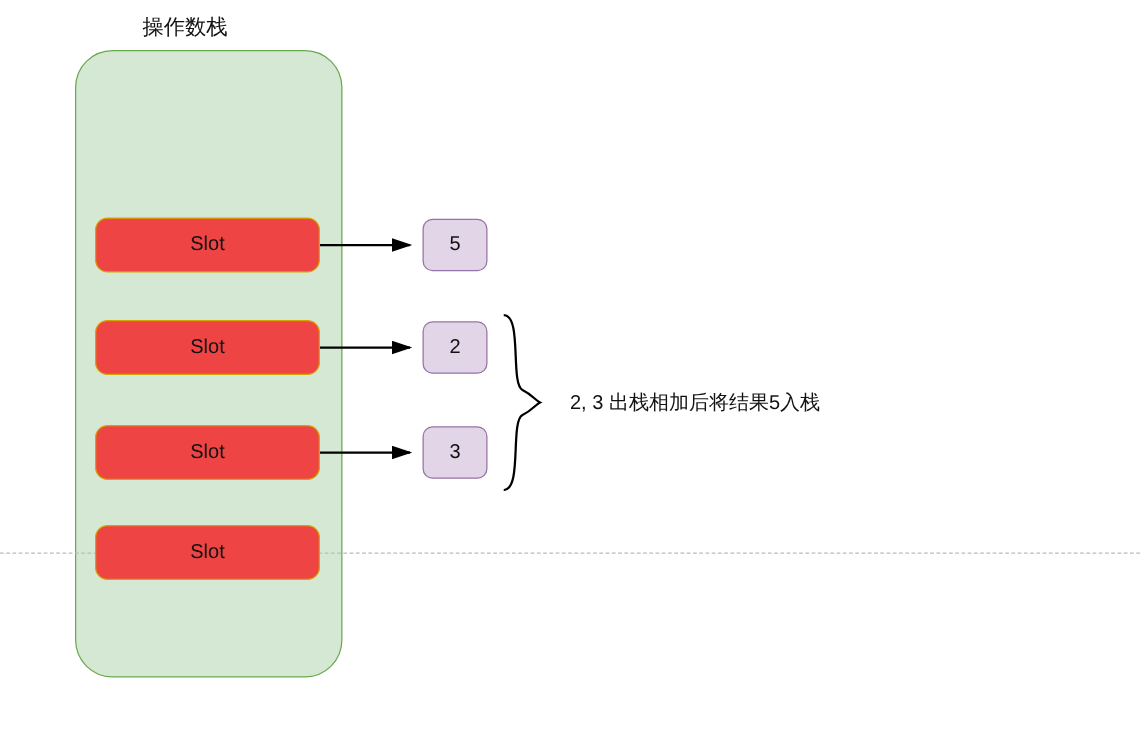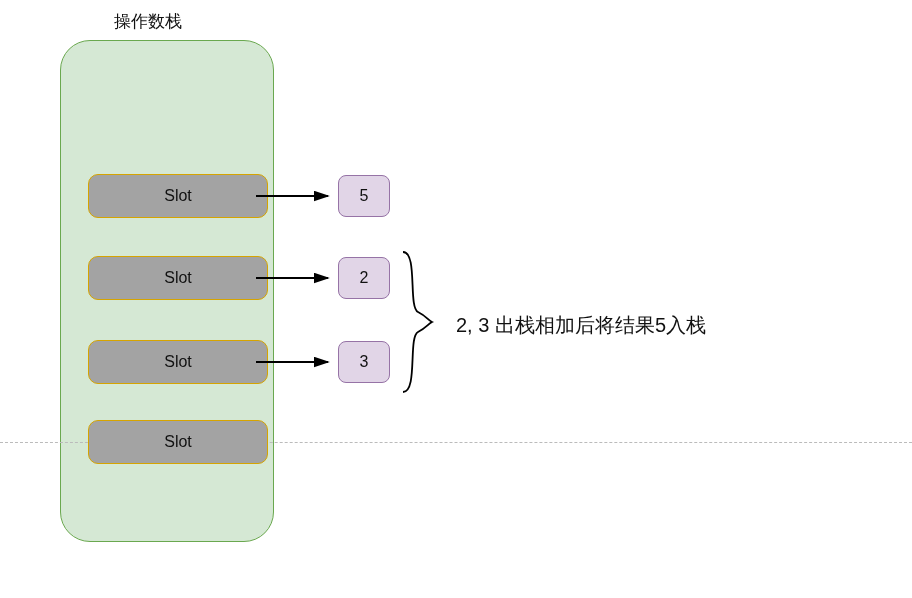--- a/index.html
+++ b/index.html
@@ -25,46 +25,45 @@
   .stack-container {
     position: absolute;
     border: 1.5px solid #6aa84f;
     background: #d5e8d4;
     border-radius: 30px;
   }
   .slot {
     position: absolute;
     width: 178px;
     height: 42px;
-    background: #a3a3a3;
+    background: #ef4444;
     border: 1.5px solid #d6a400;
     border-radius: 10px;
     display: flex;
     align-items: center;
     justify-content: center;
     font-size: 16px;
     color: #111;
-    margin-left: 12px;
   }
   .value-box {
     position: absolute;
     width: 50px;
     height: 40px;
     background: #e1d5e7;
     border: 1.5px solid #9673a6;
     border-radius: 8px;
     display: flex;
     align-items: center;
     justify-content: center;
     font-size: 16px;
     color: #111;
   }
   .annotation {
     position: absolute;
-    font-size: 20px;
+    font-size: 16px;
     color: #111;
     white-space: nowrap;
   }
   .dashed-line {
     position: absolute;
     border-top: 1.5px dashed #bbbbbb;
     height: 0;
   }
   svg.arrow {
     position: absolute;

